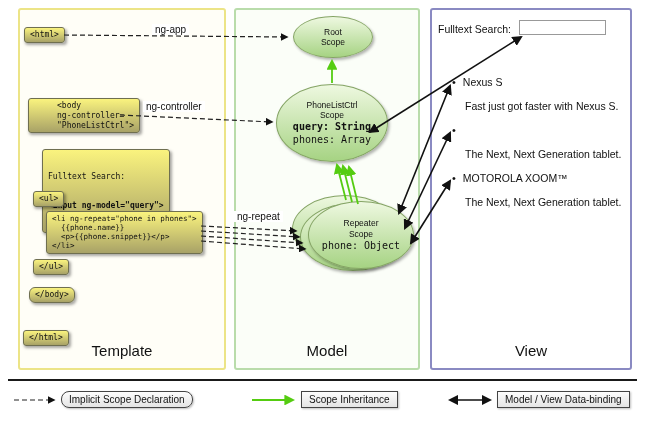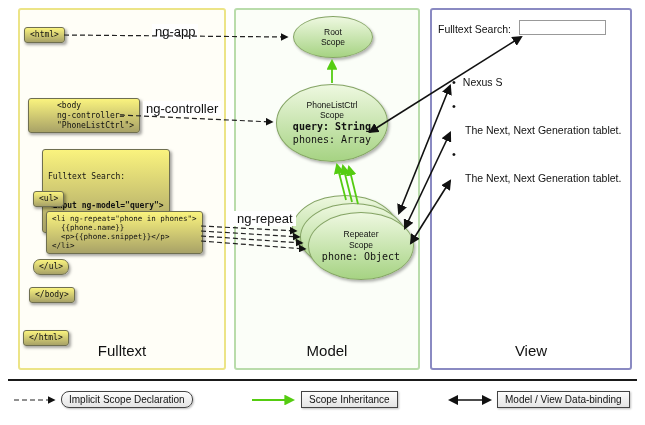--- a/index.html
+++ b/index.html
@@ -20,42 +20,42 @@
               line-height:1.22; color:#111; white-space:pre;
               background:linear-gradient(#faf37e,#a8a267);
               border:1px solid #6f6f50; border-radius:3px; padding:2px 5px;
               box-shadow:1.5px 2px 3px rgba(0,0,0,.35); z-index:4; }
   .code-box .bold { font-weight:bold; }
   #cb-html-open  { left:24px;  top:27px; }
   #cb-body-open  { left:28px;  top:98px;padding-left:28px; }
   #cb-fulltext   { left:42px;  top:149px; }
   #cb-ul-open    { left:33px;  top:191px; }
   #cb-li         { left:46px;  top:211px; font-size:7.5px; }
-  #cb-ul-close   { left:33px;  top:259px;border-radius:7px; }
-  #cb-body-close { left:29px;  top:287px; }
+  #cb-ul-close   { left:33px;  top:259px; }
+  #cb-body-close { left:29px;  top:287px;border-radius:6px; }
   #cb-html-close { left:23px;  top:315px;margin-top:15px; }
 
   
   .scope { position:absolute; border-radius:50%;
            background:linear-gradient(#eef8e0,#a6d383);
            border:1.5px solid #85a465; box-shadow:1.5px 2px 3px rgba(0,0,0,.3);
            display:flex; flex-direction:column; align-items:center; justify-content:center;
            text-align:center; z-index:3; }
   .scope-title { white-space:pre; font-size:8.5px; line-height:1.2; }
   .scope-line  { font-family:"DejaVu Sans Mono", monospace; font-size:10px; line-height:1.3; }
   .scope-line.bold { font-weight:bold; }
   #root-scope      { left:293px; top:16px;  width:80px;  height:42px; }
   #phonelist-scope { left:276px; top:84px;  width:112px; height:78px; }
   .repeater { width:106px; height:68px; }
   #repeater-back  { left:292px; top:195px; z-index:1; }
   #repeater-mid   { left:300px; top:203px; z-index:2; }
-  #repeater-front { left:308px; top:212px; z-index:3; }
-
-  
-  .arrow-label { position:absolute; font-size:13px; background:#fff; padding:0 3px; z-index:6; }
+  #repeater-front { left:308px; top:201px; z-index:3; }
+
+  
+  .arrow-label { position:absolute; font-size:10px; background:#fff; padding:0 3px; z-index:6; }
   #lbl-ng-app        { left:152px; top:24px; }
   #lbl-ng-controller { left:143px; top:101px; }
   #lbl-ng-repeat     { left:234px; top:211px; }
 
   
   #view-search-label { position:absolute; left:438px; top:23px; font-size:10.5px; z-index:4; }
   #view-search-input { position:absolute; left:519px; top:20px; width:87px; height:15px;
                        border:1px solid #999; background:#fff; font-size:10px; padding:0 2px; z-index:4; }
   #view-items { position:absolute; left:452px; top:76px; width:174px; z-index:4; }
   .view-item { margin-bottom:11px; }
@@ -79,21 +79,21 @@
   .green { stroke:#55cc11; stroke-width:1.8; fill:none; marker-end:url(#mGreen); }
   .bind  { stroke:#111; stroke-width:1.6; fill:none;
            marker-start:url(#mBlack); marker-end:url(#mBlack); }
 </style>
 </head>
 <body>
 
 <div id="diagram">
 
   <div class="panel panel-template">
-    <div class="panel-label">Fulltext</div>
+    <div class="panel-label">Template</div>
   </div>
   <div class="panel panel-model">
     <div class="panel-label">Model</div>
   </div>
   <div class="panel panel-view">
     <div class="panel-label">View</div>
   </div>
 
   <div class="code-box" id="cb-html-open">&lt;html&gt;</div>
   <div class="code-box" id="cb-body-open">&lt;body
@@ -138,30 +138,32 @@
 
   <div id="view-search-label">Fulltext Search:</div>
   <input id="view-search-input" type="text" value="" style="">
 
   <div id="view-items">
     <div class="view-item">
       <div class="view-item-title">
         <span class="bullet">•</span>
         <span>Nexus S</span>
       </div>
+      <div class="view-item-desc">Fast just got faster with Nexus S.</div>
     </div>
     <div class="view-item">
       <div class="view-item-title">
         <span class="bullet">•</span>
       </div>
       <div class="view-item-desc">The Next, Next Generation tablet.</div>
     </div>
     <div class="view-item">
       <div class="view-item-title">
         <span class="bullet">•</span>
+        <span>MOTOROLA XOOM™</span>
       </div>
       <div class="view-item-desc">The Next, Next Generation tablet.</div>
     </div>
   </div>
 
   <div id="separator"></div>
   <div class="legend-box" id="legend-implicit">Implicit Scope Declaration</div>
   <div class="legend-box" id="legend-inheritance">Scope Inheritance</div>
   <div class="legend-box" id="legend-binding">Model / View Data-binding</div>
 

